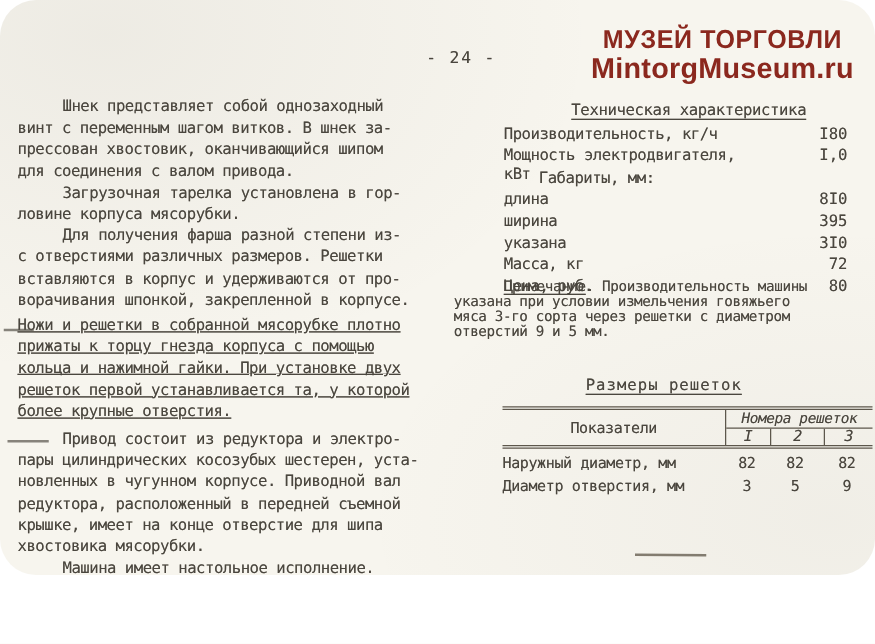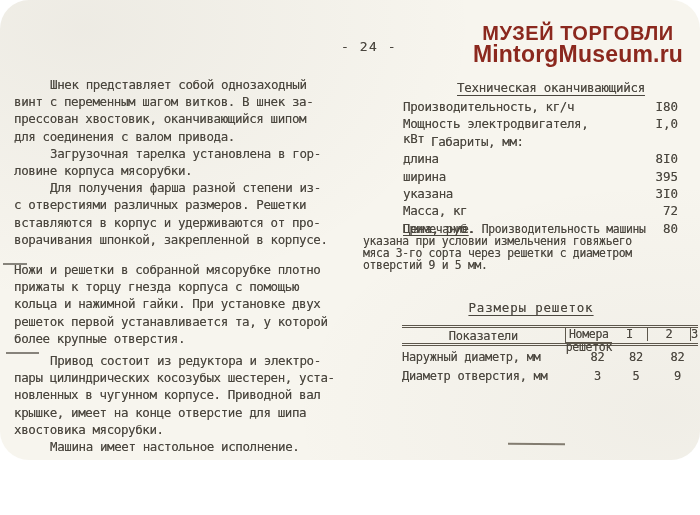--- a/index.html
+++ b/index.html
@@ -19,21 +19,21 @@
 
   .watermark { position:absolute; left:458px; top:22px; width:240px; text-align:center;
                font-family:"Liberation Sans", sans-serif; color:#8b281e; line-height:1.02; }
   .wm-title { font-size:20px; font-weight:700; letter-spacing:0.5px; white-space:nowrap; transform:scaleY(1.04); transform-origin:top; }
   .wm-url   { font-size:23px; font-weight:700; letter-spacing:0.2px; white-space:nowrap; margin-top:1px; }
 
   .leftcol { position:absolute; left:14px; top:76px; width:326px;
              font-size:12.5px; line-height:17.2px; letter-spacing:-0.4px; }
   .leftcol .para { margin:0; }
   .leftcol .para.indent > .line:first-child { padding-left:36px; }
-  .leftcol .para:nth-child(4) { margin-top:13px; }
+  .leftcol .para:nth-child(4) { margin-top:3px;text-decoration:underline; }
   .leftcol .para:nth-child(5) { margin-top:5px; }
   .line { white-space:nowrap; }
 
   .tech-title { position:absolute; left:420px; top:80px; width:262px; text-align:center;
                 font-size:12.5px; letter-spacing:-0.3px;
                 text-decoration:underline; text-underline-offset:3px; }
 
   .specs { position:absolute; left:403px; top:99px; width:275px;
            font-size:12.5px; letter-spacing:-0.4px; }
   .spec-row { display:flex; justify-content:space-between; height:17.4px; align-items:flex-start;gap:40px; }
@@ -45,21 +45,21 @@
   .note .first { padding-left:40px; }
   .note-label { text-decoration:underline; text-underline-offset:2px; }
 
   .table-title { position:absolute; left:400px; top:300px; width:262px; text-align:center;
                  font-size:12.5px; letter-spacing:0.8px;
                  text-decoration:underline; text-underline-offset:3px; }
 
   .grate-table { position:absolute; left:402px; top:325px; width:296px; font-size:12px; letter-spacing:-0.3px; }
   .thead { border-top:3px double #5d574c; border-bottom:3px double #5d574c; display:flex; }
   .th-left { width:178px; border-right:1.5px solid #5d574c; display:flex; align-items:center; justify-content:center; }
-  .th-right { flex:1; display:flex; flex-direction:row; }
+  .th-right { flex:1; display:flex; flex-direction:column;font-style:italic; }
   .th-right-top { border-bottom:1.5px solid #5d574c; text-align:center; font-size:11.5px; height:14px; line-height:13px; }
   .th-right-cols { display:flex; height:13px; line-height:13px; }
   .th-right-cols .num { text-align:center; }
   .th-right-cols .num:nth-child(1) { width:35px; }
   .th-right-cols .num:nth-child(2) { width:42px; border-left:1.5px solid #5d574c; border-right:1.5px solid #5d574c; }
   .th-right-cols .num:nth-child(3) { flex:1; }
   .tbody { margin-top:4px; }
   .trow { display:flex; height:18.6px; align-items:flex-start; }
   .trow .rlabel { width:178px; white-space:nowrap; }
   .trow .cval { text-align:center; }
@@ -104,29 +104,30 @@
         <div class="line">Ножи и решетки в собранной мясорубке плотно</div>
         <div class="line">прижаты к торцу гнезда корпуса с помощью</div>
         <div class="line">кольца и нажимной гайки. При установке двух</div>
         <div class="line">решеток первой устанавливается та, у которой</div>
         <div class="line">более крупные отверстия.</div>
       </div>
       <div class="para indent">
         <div class="line">Привод состоит из редуктора и электро-</div>
         <div class="line">пары цилиндрических косозубых шестерен, уста-</div>
         <div class="line">новленных в чугунном корпусе. Приводной вал</div>
+        <div class="line">редуктора, расположенный в передней съемной</div>
         <div class="line">крышке, имеет на конце отверстие для шипа</div>
         <div class="line">хвостовика мясорубки.</div>
       </div>
       <div class="para indent">
         <div class="line">Машина имеет настольное исполнение.</div>
       </div>
     </div>
 
-  <div class="tech-title tw">Техническая оканчивающийся</div>
+  <div class="tech-title tw">Техническая характеристика</div>
 
   <div class="specs tw" id="specs">
       <div class="spec-row">
         <span class="spec-label">Производительность, кг/ч</span>
         <span class="spec-value">I80</span>
       </div>
       <div class="spec-row">
         <span class="spec-label">Мощность электродвигателя, кВт</span>
         <span class="spec-value">I,0</span>
       </div>

